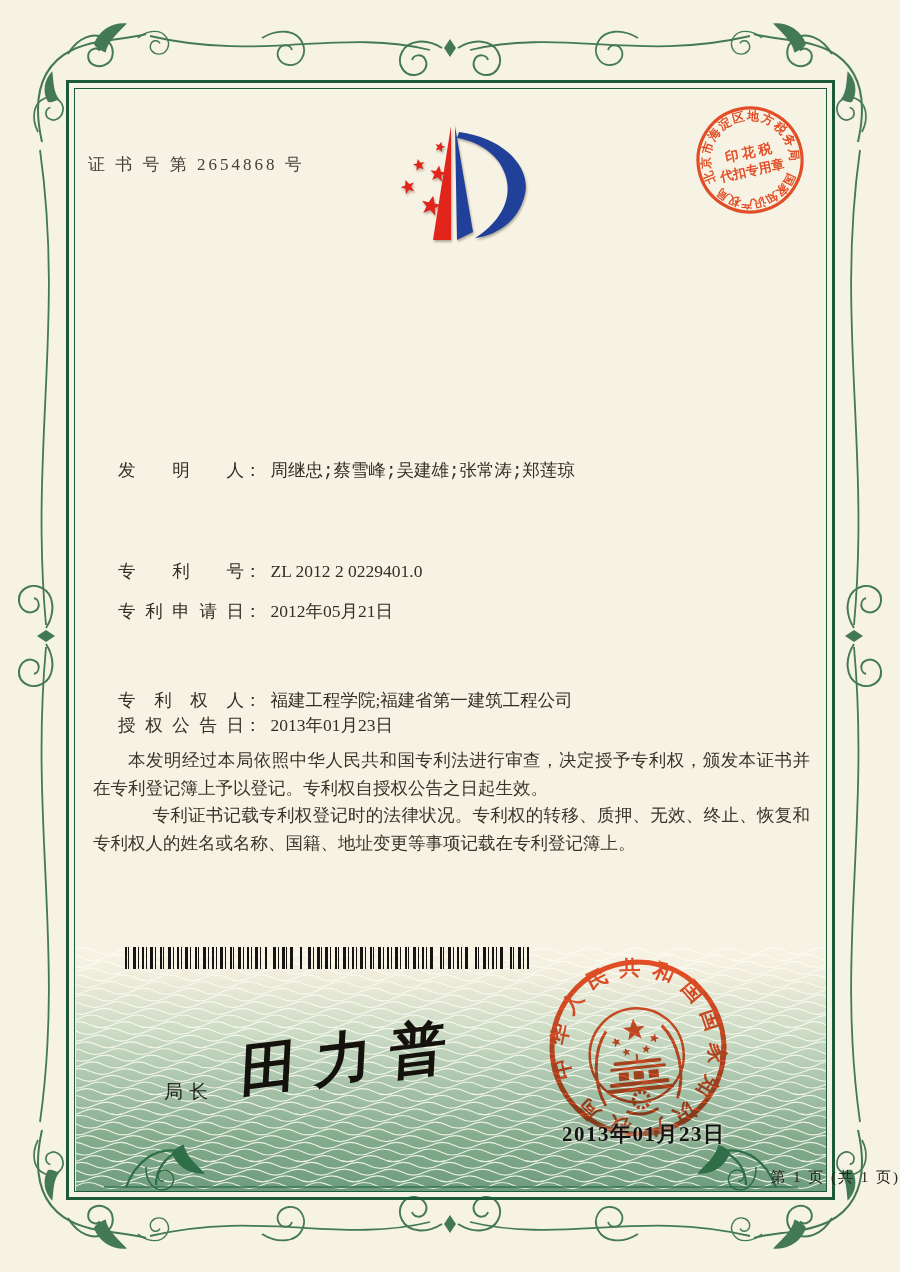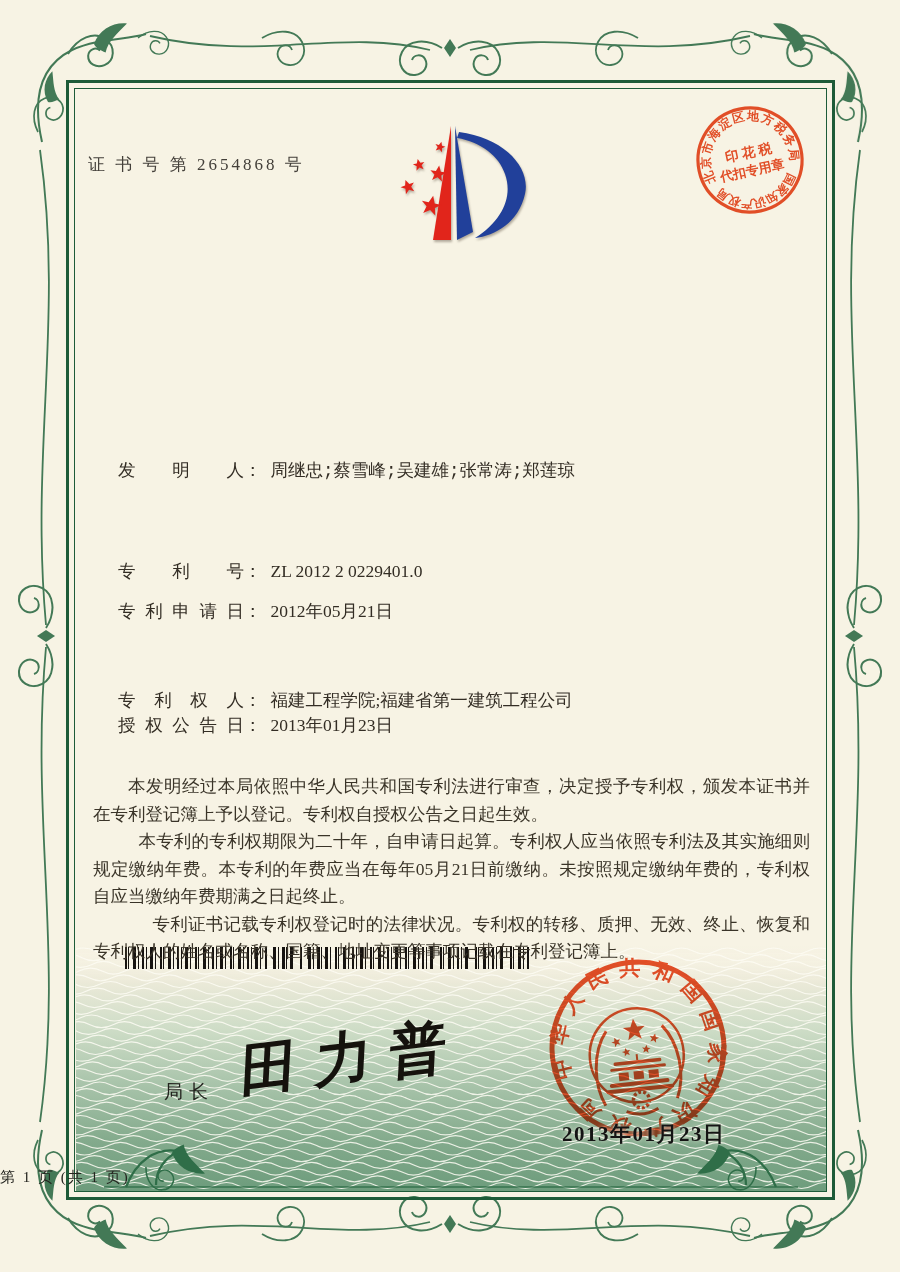--- a/index.html
+++ b/index.html
@@ -15,41 +15,41 @@
   .frame2{position:absolute;left:74px;top:88px;width:753px;height:1104px;border:1.5px solid #1d5b38;box-sizing:border-box;}
   
   .certno{position:absolute;left:88px;top:153px;font-size:17px;letter-spacing:3px;color:#44403a;}
   .title{position:absolute;left:0;right:0;top:281px;text-align:center;font-size:43px;font-weight:bold;letter-spacing:6px;color:#28211a;}
   .logo{position:absolute;left:385px;top:120px;filter:drop-shadow(1.5px 2px 1px rgba(120,110,95,.55));}
   
   .frow{position:absolute;left:118px;font-size:17.5px;line-height:26px;white-space:nowrap;}
   .flabel{display:inline-block;width:126px;text-align:justify;text-align-last:justify;vertical-align:top;}
   .fcolon{margin-right:9px;}
   
-  .paras{position:absolute;left:93px;top:747px;width:717px;font-size:17.5px;line-height:27.5px;text-align:justify;color:#3a3428;margin-top:26px;}
+  .paras{position:absolute;left:93px;top:747px;width:717px;font-size:17.5px;line-height:27.5px;text-align:justify;color:#3a3428;}
   .p1{text-indent:2em;} .p2{text-indent:2.6em;} .p3{text-indent:3.4em;}
   
   .band{position:absolute;left:76px;top:944px;}
   .wv{fill:none;stroke:#fdfcf3;stroke-width:1.15;opacity:.85;}
   .barcode{position:absolute;left:125px;top:947px;width:406px;height:22px;
     background:repeating-linear-gradient(90deg,
       #161310 0px,#161310 2px,transparent 2px,transparent 3.5px,
       #161310 3.5px,#161310 4.5px,transparent 4.5px,transparent 8px,
       #161310 8px,#161310 11px,transparent 11px,transparent 13px,
       #161310 13px,#161310 14px,transparent 14px,transparent 17.5px);}
   
   .stamp{position:absolute;mix-blend-mode:multiply;opacity:.95;}
   .stampTxt{fill:#e8481f;font-weight:bold;}
   
   .sigtitle{position:absolute;left:164px;top:1079px;font-size:19px;letter-spacing:6px;color:#23221e;}
   .sig{position:absolute;left:240px;top:1020px;font-size:57px;font-weight:bold;color:#15120d;
        letter-spacing:18px;transform:rotate(-7deg) skewX(-10deg);white-space:nowrap;}
   .sealdate{position:absolute;left:562px;top:1120px;font-size:21px;font-weight:bold;letter-spacing:1.5px;color:#141414;
        text-shadow:0 0 5px rgba(247,243,228,.9);}
-  .pagefoot{position:absolute;left:0;right:0;top:1168px;text-align:left;font-size:15px;letter-spacing:2px;color:#24241f;}
+  .pagefoot{position:absolute;left:0;right:0;top:1168px;text-align:right;font-size:15px;letter-spacing:2px;color:#24241f;}
 </style>
 </head>
 <body>
 
 <div class="page">
 
   <svg class="orn" xmlns="http://www.w3.org/2000/svg">
     <defs>
       <path id="curlA" d="M0,0 C16,-10 34,-8 40,4 C46,16 38,28 27,27 C18,26 13,18 17,11 C20,6 28,6 30,12" fill="none"></path>
       <path id="leafA" d="M0,0 C10,-12 26,-14 38,-8 C26,-2 14,2 8,12 C4,8 0,4 0,0 Z"></path>
@@ -207,21 +207,20 @@
   </div>
   <div class="frow" style="top:687px;">
     <span class="flabel">专利权人</span><span class="fcolon">：</span><span class="fvalue">福建工程学院;福建省第一建筑工程公司</span>
   </div>
   <div class="frow" style="top:712px;">
     <span class="flabel">授权公告日</span><span class="fcolon">：</span><span class="fvalue">2013年01月23日</span>
   </div>
 
   <div class="paras">
     <div class="p1">本发明经过本局依照中华人民共和国专利法进行审查，决定授予专利权，颁发本证书并在专利登记簿上予以登记。专利权自授权公告之日起生效。</div>
-    <div class="p2">本专利的专利权期限为二十年，自申请日起算。专利权人应当依照专利法及其实施细则规定缴纳年费。本专利的年费应当在每年05月21日前缴纳。未按照规定缴纳年费的，专利权自应当缴纳年费期满之日起终止。</div>
     <div class="p3">专利证书记载专利权登记时的法律状况。专利权的转移、质押、无效、终止、恢复和专利权人的姓名或名称、国籍、地址变更等事项记载在专利登记簿上。</div>
   </div>
 
   <div class="sigtitle">局长</div>
   <div class="sig">田力普</div>
 
   <svg class="stamp" style="left:540px;top:950px;" width="200" height="210" viewBox="0 0 200 210" xmlns="http://www.w3.org/2000/svg">
     <g transform="rotate(-6 98 98)">
       <circle cx="98" cy="98" r="86" fill="none" stroke-width="5" stroke="#e8481f"></circle>
       <path id="sealRing" d="M30.5,119.9 A71,71 0 1 1 165.5,76.1 A71,71 0 1 1 30.5,119.9" fill="none"></path>

